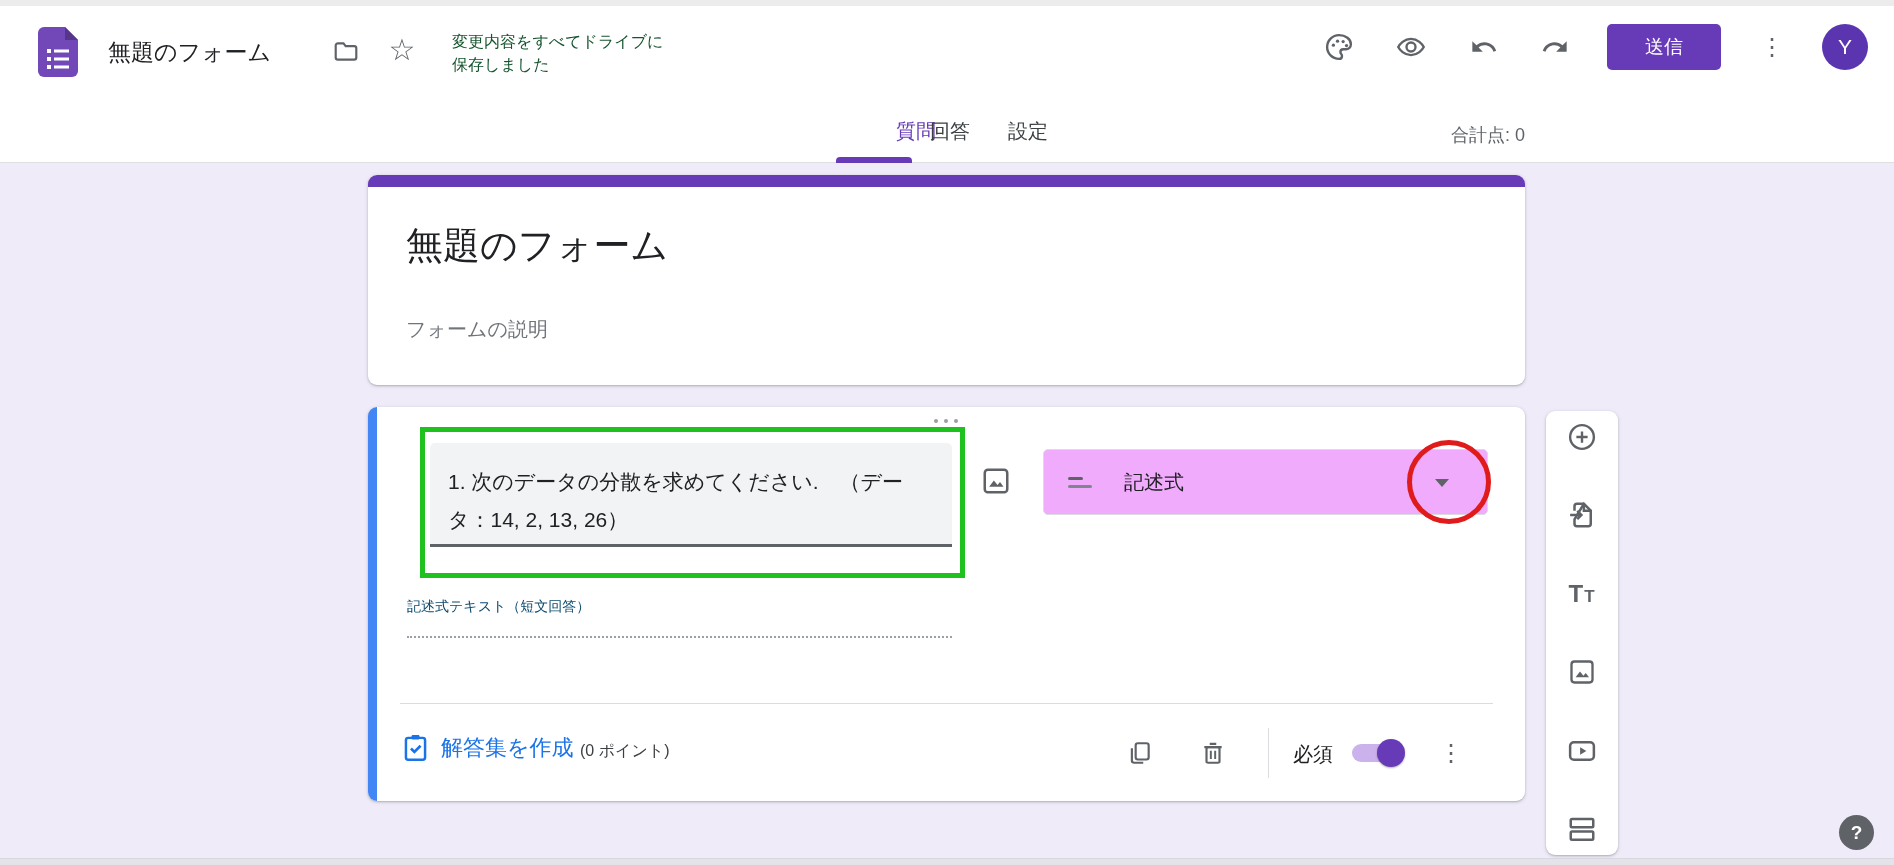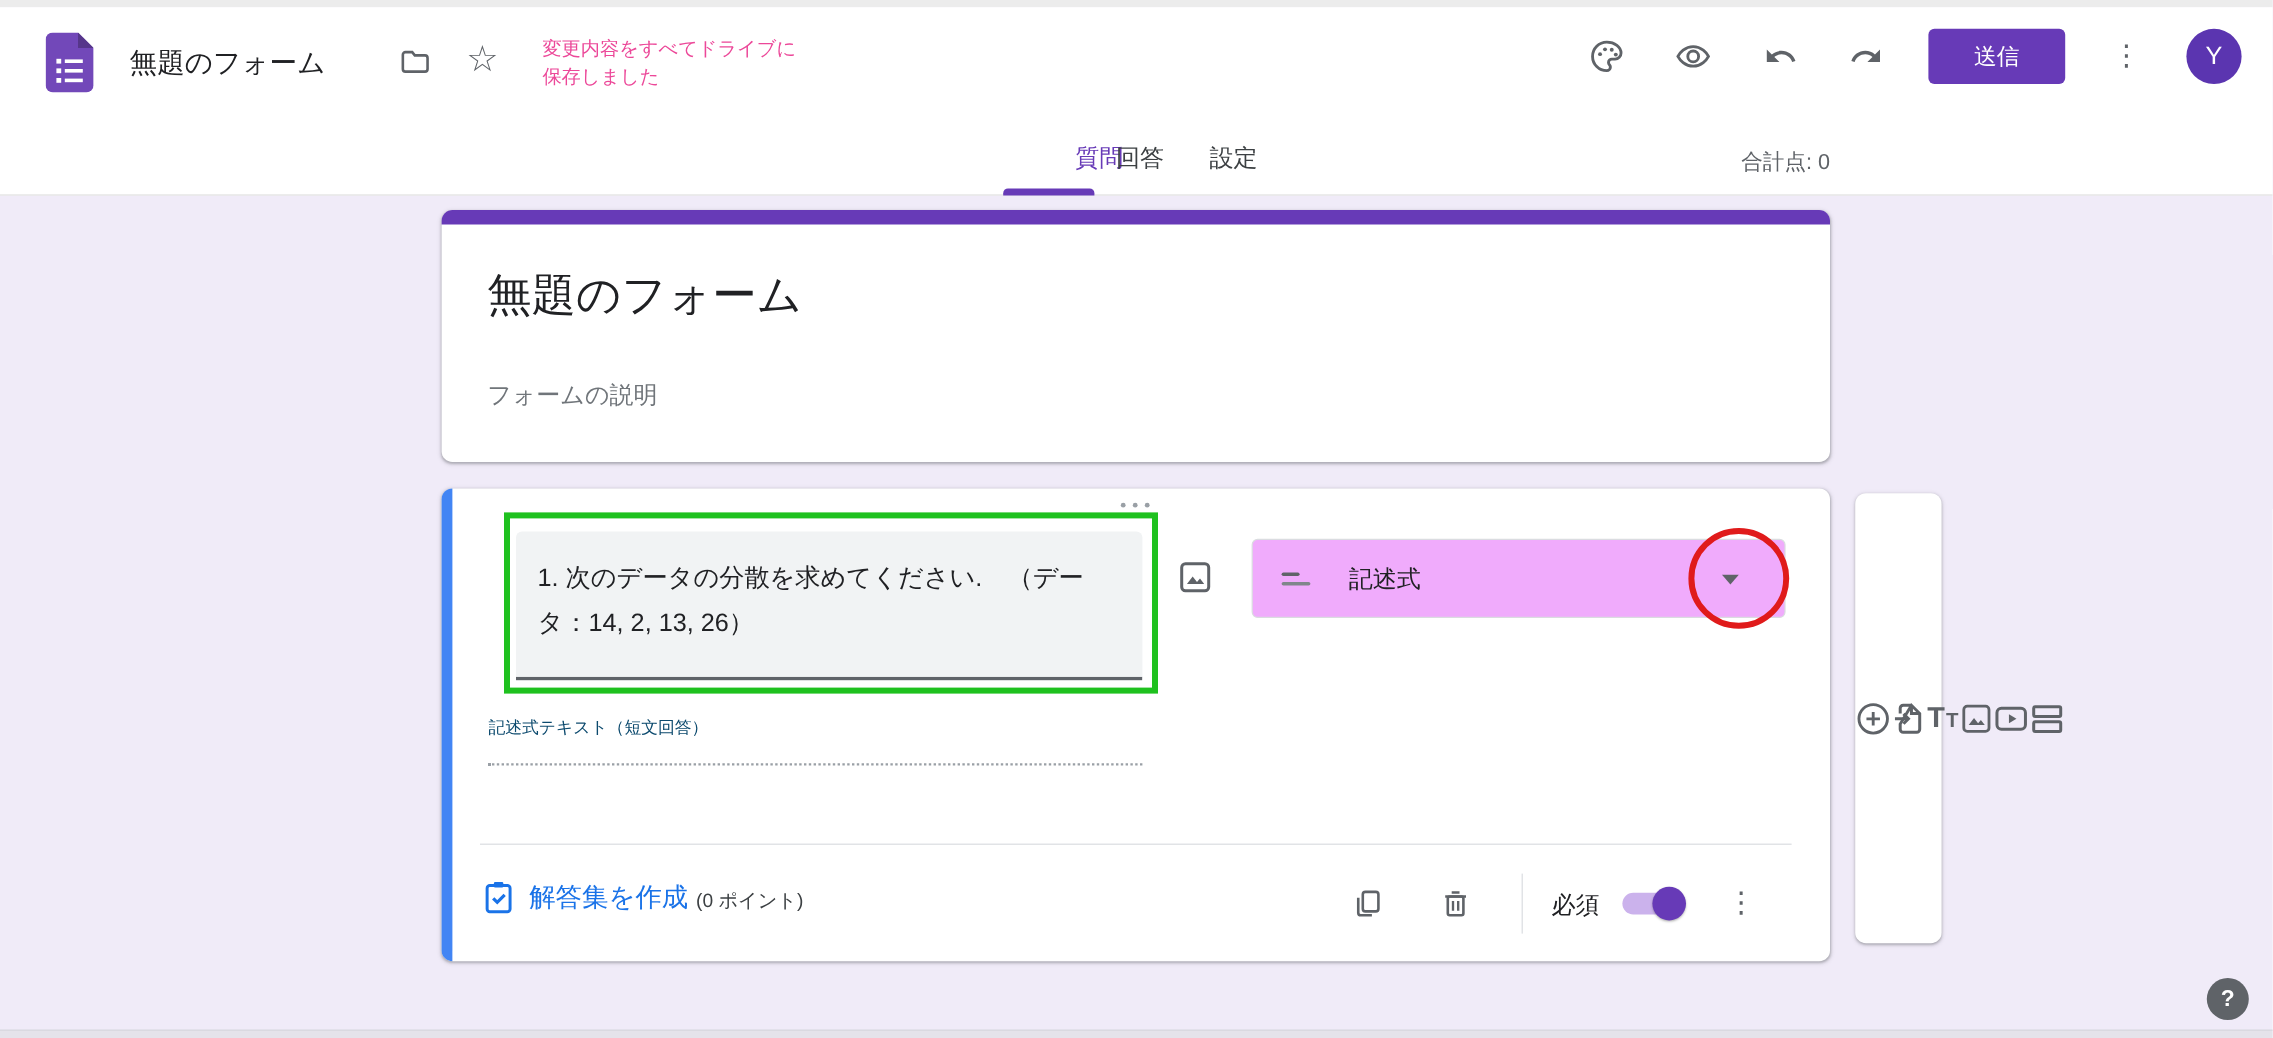--- a/index.html
+++ b/index.html
@@ -10,21 +10,21 @@
 
   
   .top-strip { left:0; top:0; width:1894px; height:6px; background:#ececec; }
   .bottom-strip { left:0; top:858px; width:1894px; height:7px; background:#e5e3ea; border-top:1px solid #d8d6de; }
 
   
   .header { left:0; top:6px; width:1894px; height:157px; background:#fff; border-bottom:1px solid #e0e0e0; }
   .logo { left:38px; top:21px; width:40px; height:50px; cursor:pointer; }
   .app-title { left:108px; top:31px; font-size:23px; color:#202124; }
   .hicon-btn { width:40px; height:40px; display:flex; align-items:center; justify-content:center; border-radius:50%; cursor:pointer; color:#5f6368; }
-  .saved { left:452px; top:24px; font-size:16px; line-height:23px; color:#ec4899; }
+  .saved { left:452px; top:24px; font-size:16px; line-height:23px; color:#14532d; }
   .send-btn { left:1607px; top:18px; width:114px; height:46px; background:#673ab7; color:#fff; border:none; border-radius:5px; font-size:19px; display:flex; align-items:center; justify-content:center; cursor:pointer; font-family:inherit; }
   .kebab { font-size:24px; color:#5f6368; line-height:1; }
   .avatar { left:1822px; top:18px; width:46px; height:46px; border-radius:50%; background:#5b35b0; color:#fff; font-size:21px; display:flex; align-items:center; justify-content:center; cursor:pointer; }
   .star-glyph { font-size:30px; color:#5f6368; }
 
   
   .tab { top:112px; font-size:20px; color:#3c4043; cursor:pointer; }
   .tab-active { color:#673ab7; }
   .tab-underline { left:836px; top:151px; width:76px; height:6px; background:#673ab7; border-radius:4px 4px 0 0; }
   .total-points { left:1415px; top:117px; width:110px; text-align:right; font-size:18px; color:#5f6368; }
@@ -34,21 +34,21 @@
   .title-card { left:368px; top:175px; width:1157px; height:210px; }
   .purple-bar { left:368px; top:175px; width:1157px; height:12px; background:#673ab7; border-radius:9px 9px 0 0; }
   .form-title { left:406px; top:221px; font-size:37px; color:#202124; cursor:text; }
   .form-desc { left:406px; top:316px; font-size:20px; color:#70757a; cursor:text; }
 
   .question-card { left:368px; top:407px; width:1157px; height:394px; }
   .blue-bar { left:368px; top:407px; width:9px; height:394px; background:#4285f4; border-radius:9px 0 0 9px; }
   .drag-handle { left:922px; top:414px; width:48px; height:14px; display:flex; gap:6px; align-items:center; justify-content:center; cursor:grab; }
   .drag-handle span { width:4px; height:4px; border-radius:50%; background:#9aa0a6; display:block; }
 
-  .q-input { left:430px; top:443px; width:522px; height:124px; background:#f1f3f4; border-radius:5px 5px 0 0; border-bottom:3px solid #5f6368; padding:20px 18px 0 18px; font-size:21px; line-height:38px; color:#202124; cursor:text; }
+  .q-input { left:430px; top:443px; width:522px; height:104px; background:#f1f3f4; border-radius:5px 5px 0 0; border-bottom:3px solid #5f6368; padding:20px 18px 0 18px; font-size:21px; line-height:38px; color:#202124; cursor:text; }
   .img-btn { left:976px; top:461px; width:40px; height:40px; }
   .type-select { left:1043px; top:449px; width:445px; height:66px; border:1px solid #dadce0; border-radius:5px; background:#f0abfc; display:flex; align-items:center; cursor:pointer; }
   .sa-icon { margin-left:24px; width:24px; }
   .sa-icon i { display:block; height:3px; border-radius:2px; background:#5f6368; }
   .sa-icon i.l1 { width:15px; margin-bottom:5px; }
   .sa-icon i.l2 { width:24px; background:#80868b; }
   .type-label { margin-left:32px; font-size:20px; color:#202124; }
   .dd-arrow { position:absolute; right:38px; top:29px; width:0; height:0; border-left:7px solid transparent; border-right:7px solid transparent; border-top:8px solid #5f6368; }
 
   .answer-ph { left:407px; top:598px; font-size:14px; color:#0c4a6e; }
@@ -62,21 +62,21 @@
   .v-div { left:1268px; top:728px; width:1px; height:50px; background:#dadce0; }
   .required-label { left:1293px; top:741px; font-size:20px; color:#202124; }
   .toggle { left:1352px; top:744px; width:46px; height:18px; border-radius:10px; background:#cbb2ec; cursor:pointer; }
   .toggle .thumb { position:absolute; right:-7px; top:-5px; width:28px; height:28px; border-radius:50%; background:#673ab7; box-shadow:0 1px 2px rgba(0,0,0,.3); }
 
   
   .green-rect { left:420px; top:427px; width:545px; height:151px; border:5px solid #1fc11f; pointer-events:none; }
   .red-circle { left:1407px; top:440px; width:84px; height:84px; border:5px solid #e01b1b; border-radius:50%; pointer-events:none; }
 
   
-  .side-toolbar { left:1546px; top:411px; width:72px; height:375px; display:flex; flex-direction:row; align-items:center; justify-content:space-between; padding:6px 0; }
+  .side-toolbar { left:1546px; top:411px; width:72px; height:444px; display:flex; flex-direction:column; align-items:center; justify-content:space-between; padding:6px 0; }
   .tool-btn { width:40px; height:40px; display:flex; align-items:center; justify-content:center; border-radius:50%; color:#5f6368; cursor:pointer; }
   .tt { font-weight:700; color:#5f6368; font-size:24px; letter-spacing:1px; }
   .tt small { font-size:17px; font-weight:700; }
 
   .help-fab { left:1839px; top:815px; width:35px; height:35px; border-radius:50%; background:#5f6368; color:#fff; font-size:19px; font-weight:700; display:flex; align-items:center; justify-content:center; cursor:pointer; }
 
   svg { display:block; }
 </style>
 </head>
 <body>

